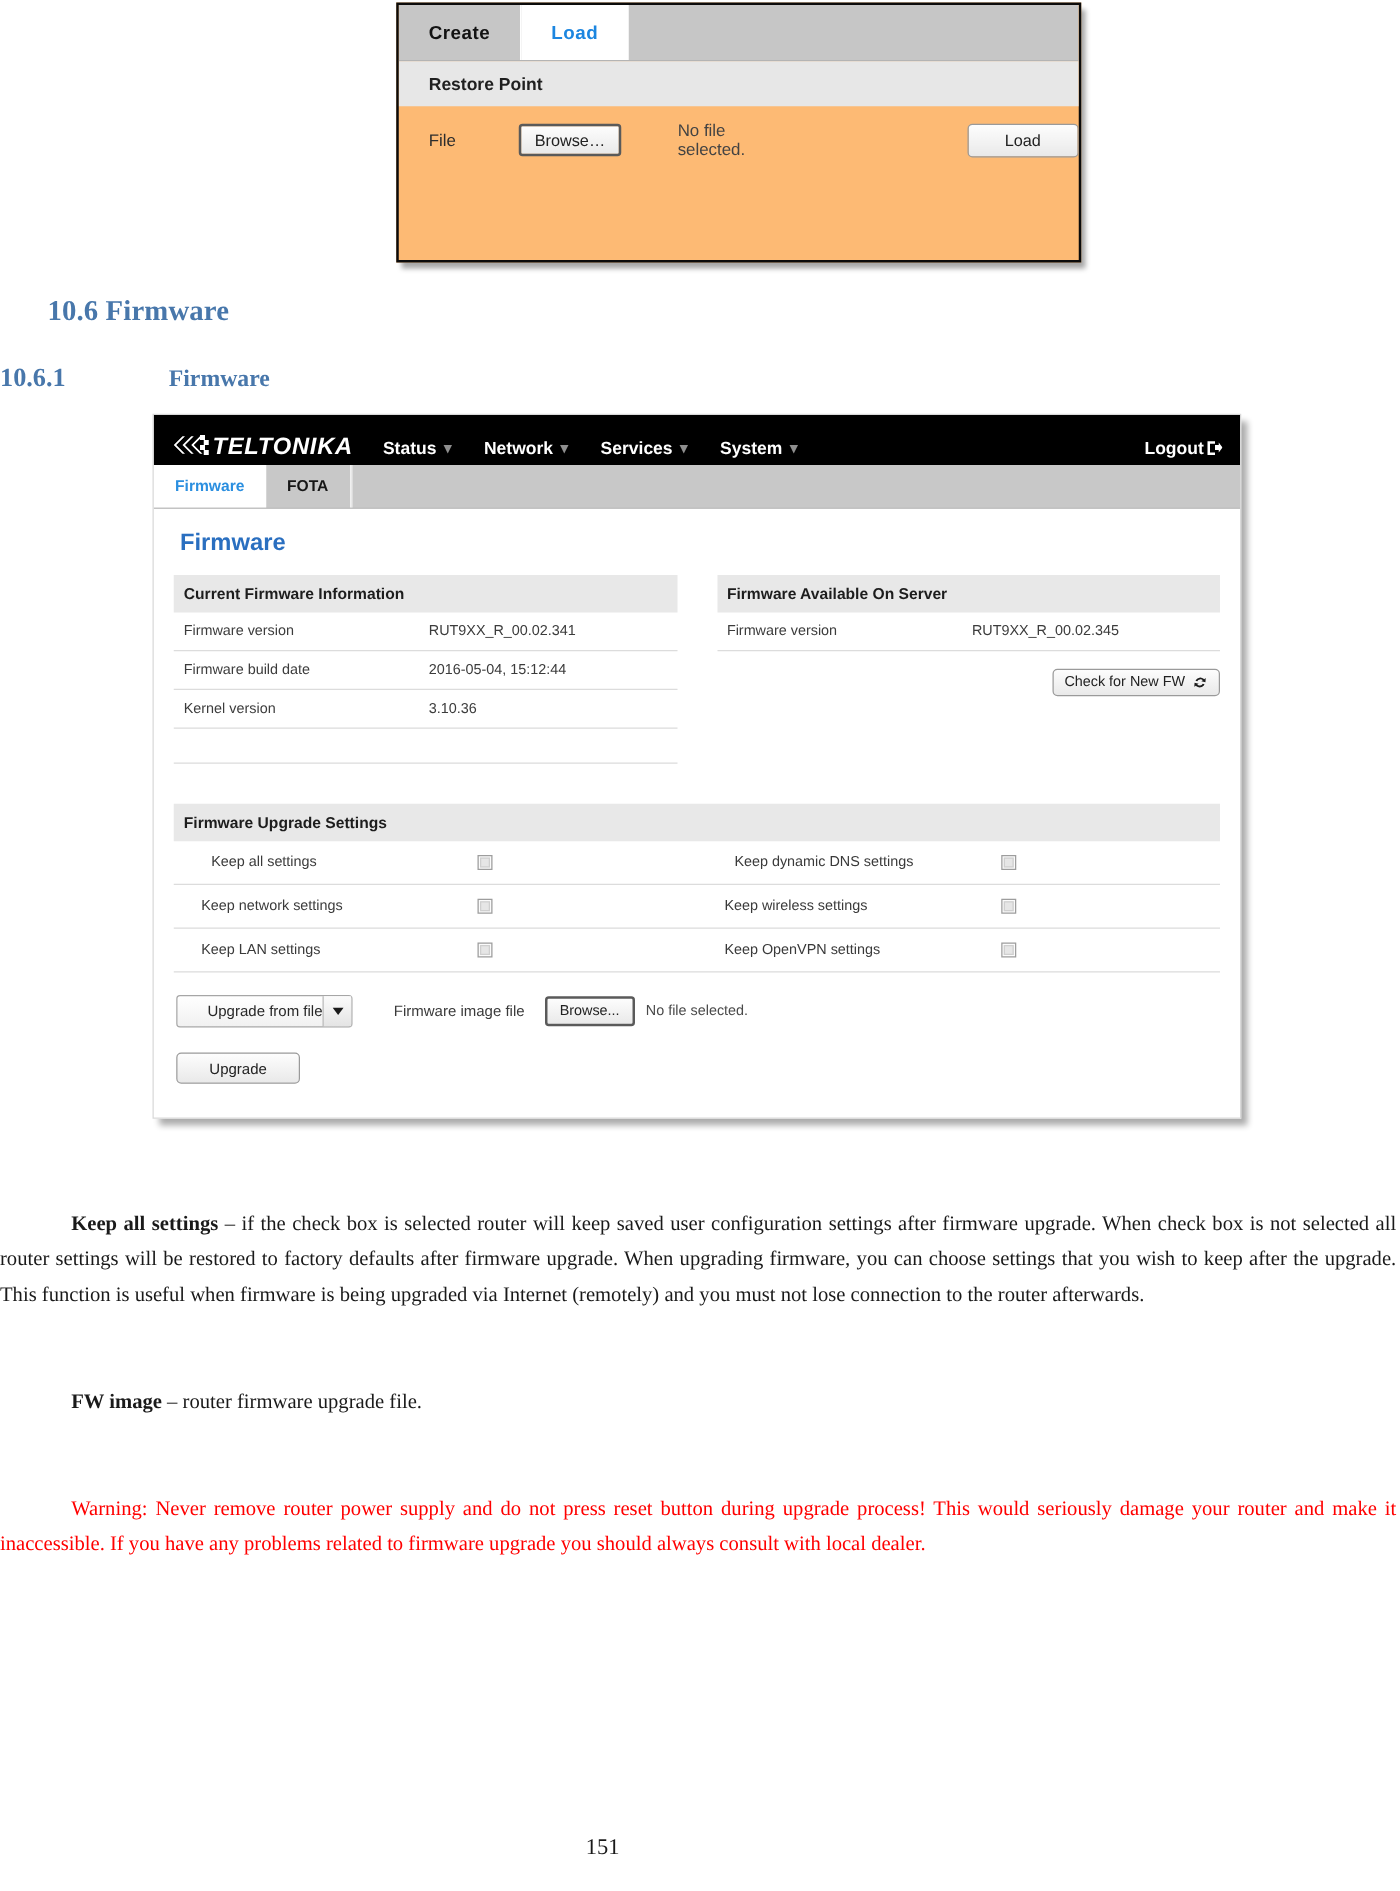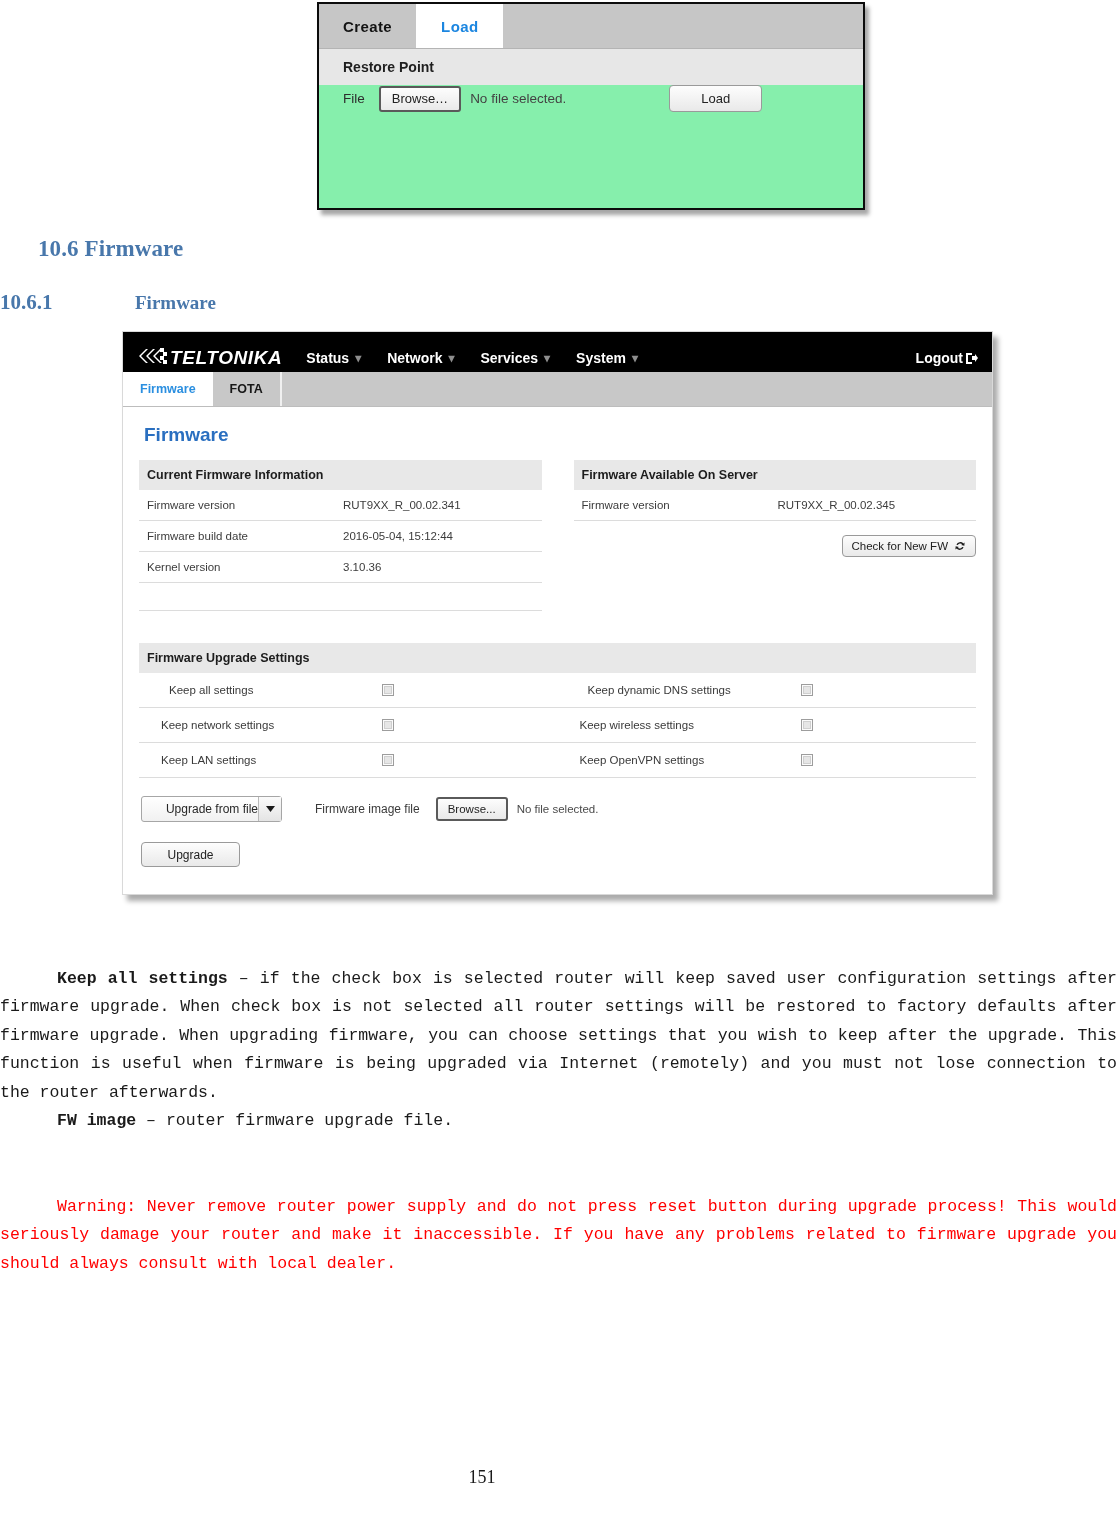--- a/index.html
+++ b/index.html
@@ -15,21 +15,21 @@
     overflow: hidden;
   }
 
   
   #restore-shot {
     position: absolute;
     left: 317px;
     top: 2px;
     width: 548px;
     height: 208px;
-    background: #86efac;
+    background: #fdba74;
     border: 2px solid #0b0b0b;
     box-shadow: 4px 5px 4px rgba(0,0,0,0.35);
     box-sizing: border-box;
     overflow: hidden;
   }
   #restore-shot .tabbar {
     height: 45px;
     background: #c6c6c6;
     border-bottom: 1px solid #b4b4b4;
     display: flex;
@@ -65,23 +65,24 @@
   #restore-shot .sec-head {
     background: #e7e7e7;
     color: #1f1f1f;
     font-size: 14px;
     font-weight: bold;
     padding: 10px 0 10px 24px;
   }
   #restore-shot .row {
     display: flex;
     align-items: center;
-    padding: 0 0 12px 24px;
+    padding: 12px 0 12px 24px;
     font-size: 13.5px;
     color: #2d2d2d;
+    gap: 36px;
   }
   .btn {
     display: inline-flex;
     align-items: center;
     justify-content: center;
     background: linear-gradient(#fdfdfd, #e9e9e9);
     border: 1px solid #9a9a9a;
     border-radius: 4px;
     color: #222;
     font-size: 13px;
@@ -289,21 +290,21 @@
   }
   .upgrade-controls .imglabel { margin-left: 33px; }
   .upgrade-controls .browse2 { height: 24px; padding: 0 10px; margin-left: 16px; font-size: 11.5px; }
   .upgrade-controls .nofile2 { margin-left: 9px; color: #4a4a4a; font-size: 11.5px; }
   .upgrade-btn-wrap { padding: 20px 0 0 2px; }
   .upgrade-btn { width: 99px; height: 25px; font-size: 12px; }
 
   
   .para {
     position: absolute;
-    font-family: Liberation Mono, monospace;
+    font-family: Liberation Serif, serif;
     font-size: 16.5px;
     line-height: 28.5px;
     color: #1a1a1a;
     text-align: justify;
     text-justify: inter-word;
     left: 0px;
     width: 1117px;
   }
   .para b { font-weight: bold; }
   .para.p1 { top: 948px; text-indent: 57px; }

